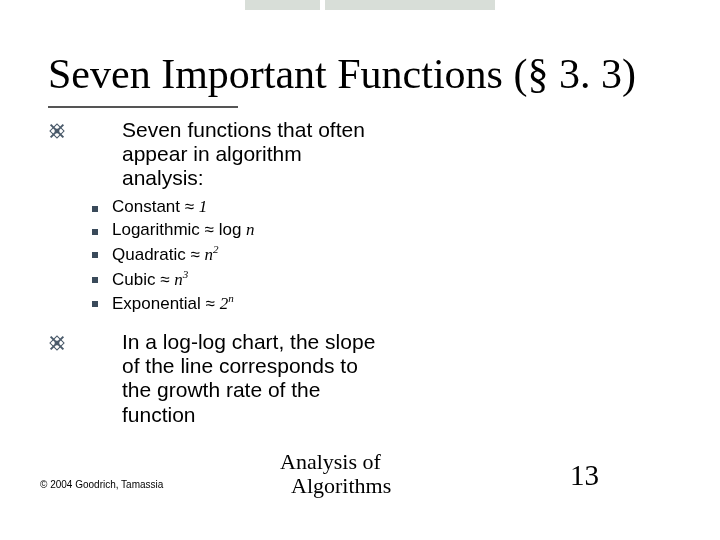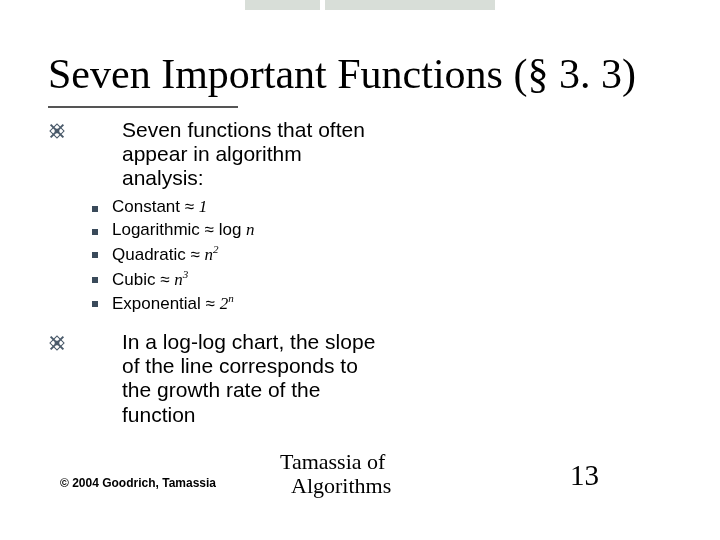--- a/index.html
+++ b/index.html
@@ -15,21 +15,21 @@
   .diamond { flex: 0 0 20px; margin-right: 6px; margin-top: 4px; }
   .diamond svg { display: block; }
   .item-text { font-size: 21px; line-height: 1.15; }
   .sublist { margin: 6px 0 14px 44px; }
   .sub { display: flex; align-items: flex-start; font-size: 17px; line-height: 1.35; }
   .sq { width: 6px; height: 6px; background: #3a4a5a; margin-right: 14px; position: relative; top: 10px; flex-shrink: 0; }
   .it { font-family: "Times New Roman", serif; font-style: italic; }
   .sup { font-size: 0.65em; vertical-align: super; font-style: italic; font-family: "Times New Roman", serif; }
   .center-text { position: absolute; left: 280px; top: 450px; font-family: "Times New Roman", serif; font-size: 22px; line-height: 1.1; }
   .pagenum { position: absolute; right: 70px; bottom: 48px; font-family: "Times New Roman", serif; font-size: 29px; }
-  .copyright { position: absolute; left: 60px; bottom: 50px; font-size: 12px; font-weight: bold; }
+  .copyright { position: absolute; left: 40px; bottom: 50px; font-size: 10px; }
 </style>
 </head>
 <body>
 
 <div class="slide">
   <div class="topbar tb1"></div>
   <div class="topbar tb2"></div>
 
   <h1 class="title">Seven Important Functions (§ 3. 3)</h1>
   <hr class="title-rule">
@@ -83,19 +83,19 @@
               <rect x="7" y="7" width="4" height="4" transform="rotate(45 9 9)"></rect>
             </g>
           </svg>
       </span>
       <span class="item-text">In a log-log chart, the slope of the line corresponds to the growth rate of the function</span>
     </div>
 
   </div>
 
   <div class="center-text">
-    <span>Tamassia of</span><br>
+    <span>Analysis of</span><br>
     &nbsp;&nbsp;<span>Algorithms</span>
   </div>
 
   <div class="pagenum">13</div>
   <div class="copyright">© 2004 Goodrich, Tamassia</div>
 </div>
 
 </body></html>

